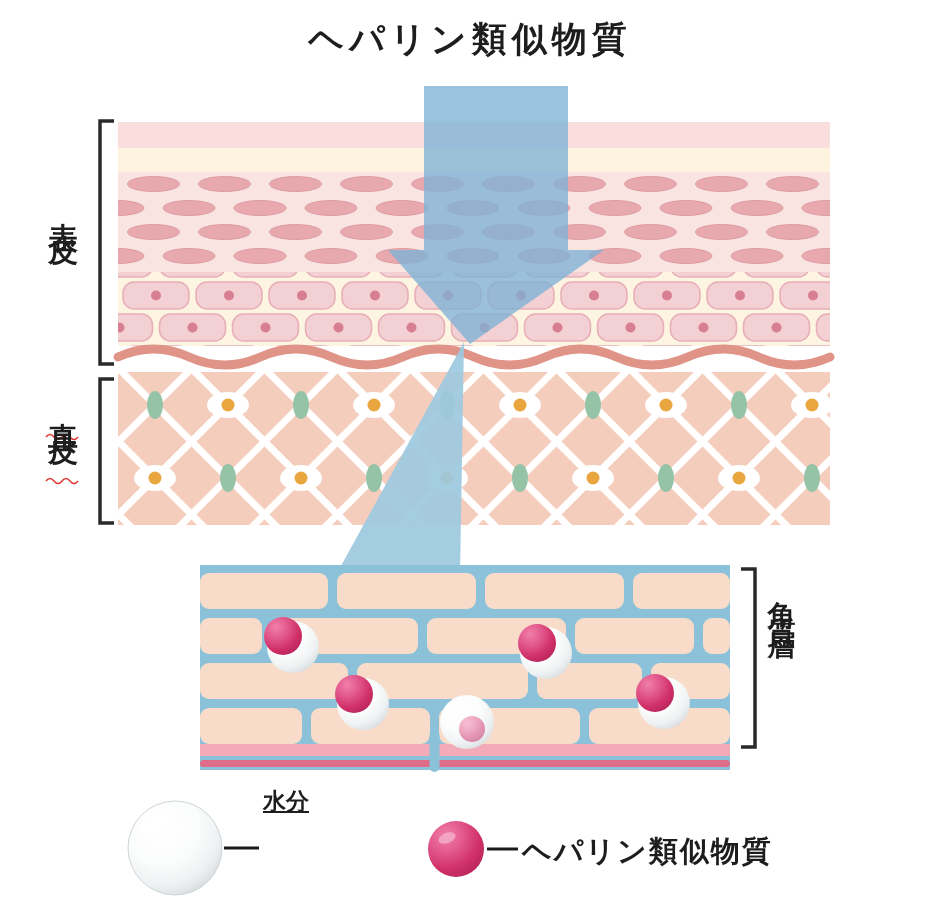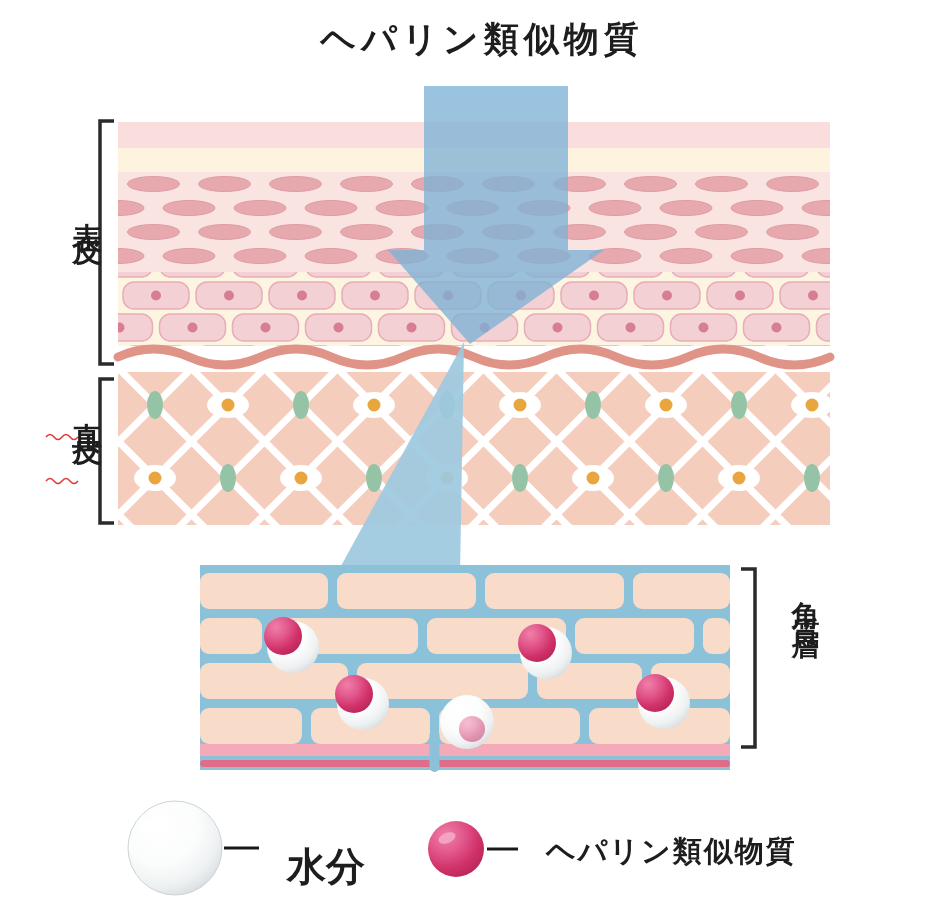--- a/index.html
+++ b/index.html
@@ -1,27 +1,27 @@
 <!DOCTYPE html>
 <html><head>
 <meta charset="utf-8">
 <style>
   html,body{margin:0;padding:0;background:#ffffff;}
   #stage{
     position:relative;width:940px;height:924px;background:#ffffff;overflow:hidden;
     font-family:"DejaVu Sans","Liberation Sans",sans-serif;color:#1d1d1d;
   }
   #diagram-svg{position:absolute;left:0;top:0;}
-  .txt{position:absolute;font-weight:700;white-space:nowrap;margin-left:24px;}
+  .txt{position:absolute;font-weight:700;white-space:nowrap;}
   #title{left:0;right:0;top:16px;text-align:center;font-size:35px;letter-spacing:5px;}
   .vlabel{writing-mode:vertical-rl;text-orientation:upright;}
   #label-epidermis{left:42px;top:198px;font-size:30px;letter-spacing:12px;}
   #label-dermis{left:42px;top:398px;font-size:30px;letter-spacing:12px;}
   #label-stratum{left:762px;top:578px;font-size:28px;letter-spacing:16px;}
-  #legend-moisture-label{left:263px;top:840px;font-size:39px;}
+  #legend-moisture-label{left:263px;top:786px;font-size:23px;text-decoration:underline;}
   #legend-heparinoid-label{left:522px;top:832px;font-size:29px;letter-spacing:2px;}
 </style>
 </head>
 <body>
 
 <div id="stage">
 
   <svg id="diagram-svg" width="940" height="924" viewBox="0 0 940 924">
     <defs>
 

